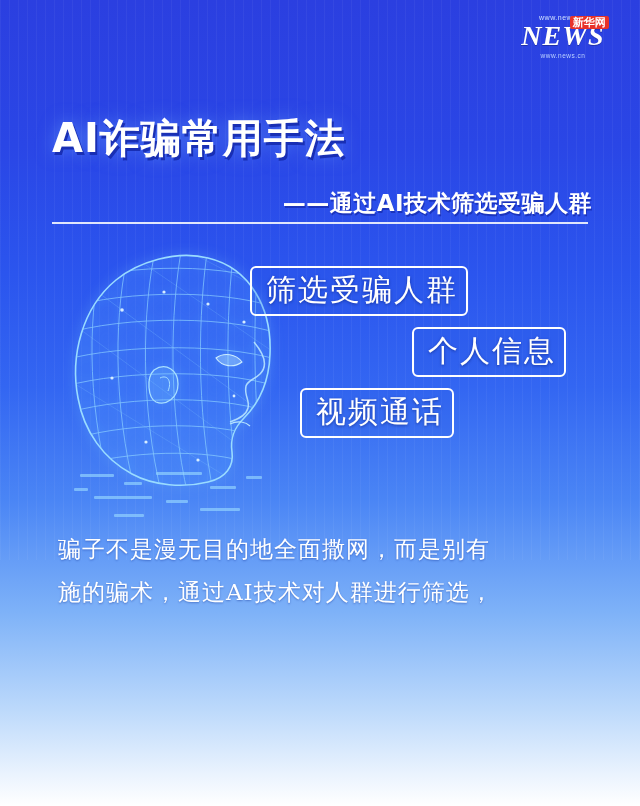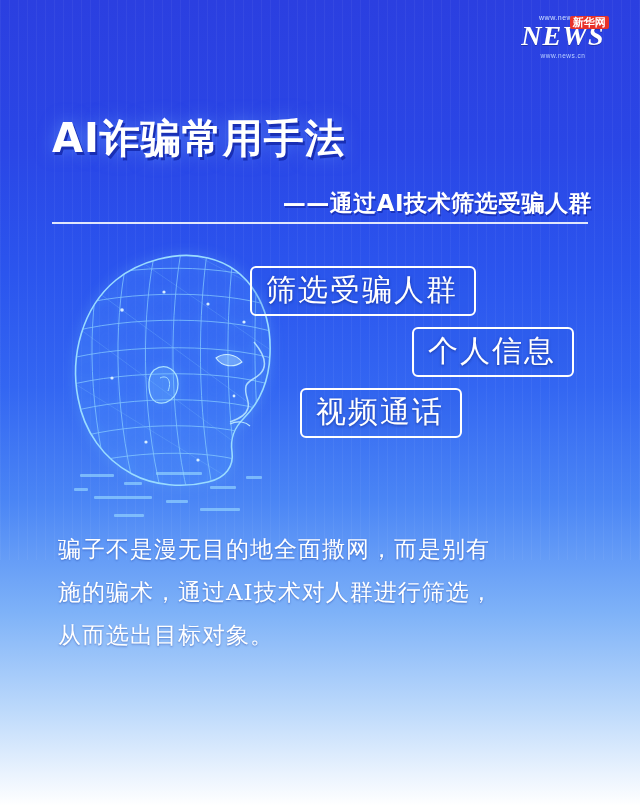--- a/index.html
+++ b/index.html
@@ -167,21 +167,21 @@
 
   
   .pill {
     position: absolute;
     border: 2px solid #ffffff;
     border-radius: 6px;
     color: #ffffff;
     font-family: "DejaVu Serif", serif;
     font-size: 30px;
     letter-spacing: 2px;
-    padding: 5px 16px 8px 14px;
+    padding: 5px 8px 8px 14px;
     background: rgba(40,90,230,0.18);
     text-shadow: 0 1px 3px rgba(10,30,120,0.6);
     white-space: nowrap;
     line-height: 1.1;
   }
   .pill-1 { left: 250px; top: 266px; }
   .pill-2 { left: 412px; top: 327px; }
   .pill-3 { left: 300px; top: 388px; }
 
   
@@ -306,16 +306,15 @@
     <div class="blip" style="left:176px; top:6px;  width:16px;"></div>
   </div>
 
   <div class="pill pill-1">筛选受骗人群</div>
   <div class="pill pill-2">个人信息</div>
   <div class="pill pill-3">视频通话</div>
 
   <div class="body-text">
     <span class="ln">骗子不是漫无目的地全面撒网，而是别有</span>
     <span class="ln">施的骗术，通过AI技术对人群进行筛选，</span>
-    <span class="ln">从而选出目标对象。</span>
   </div>
 
 </div>
 
 </body></html>

